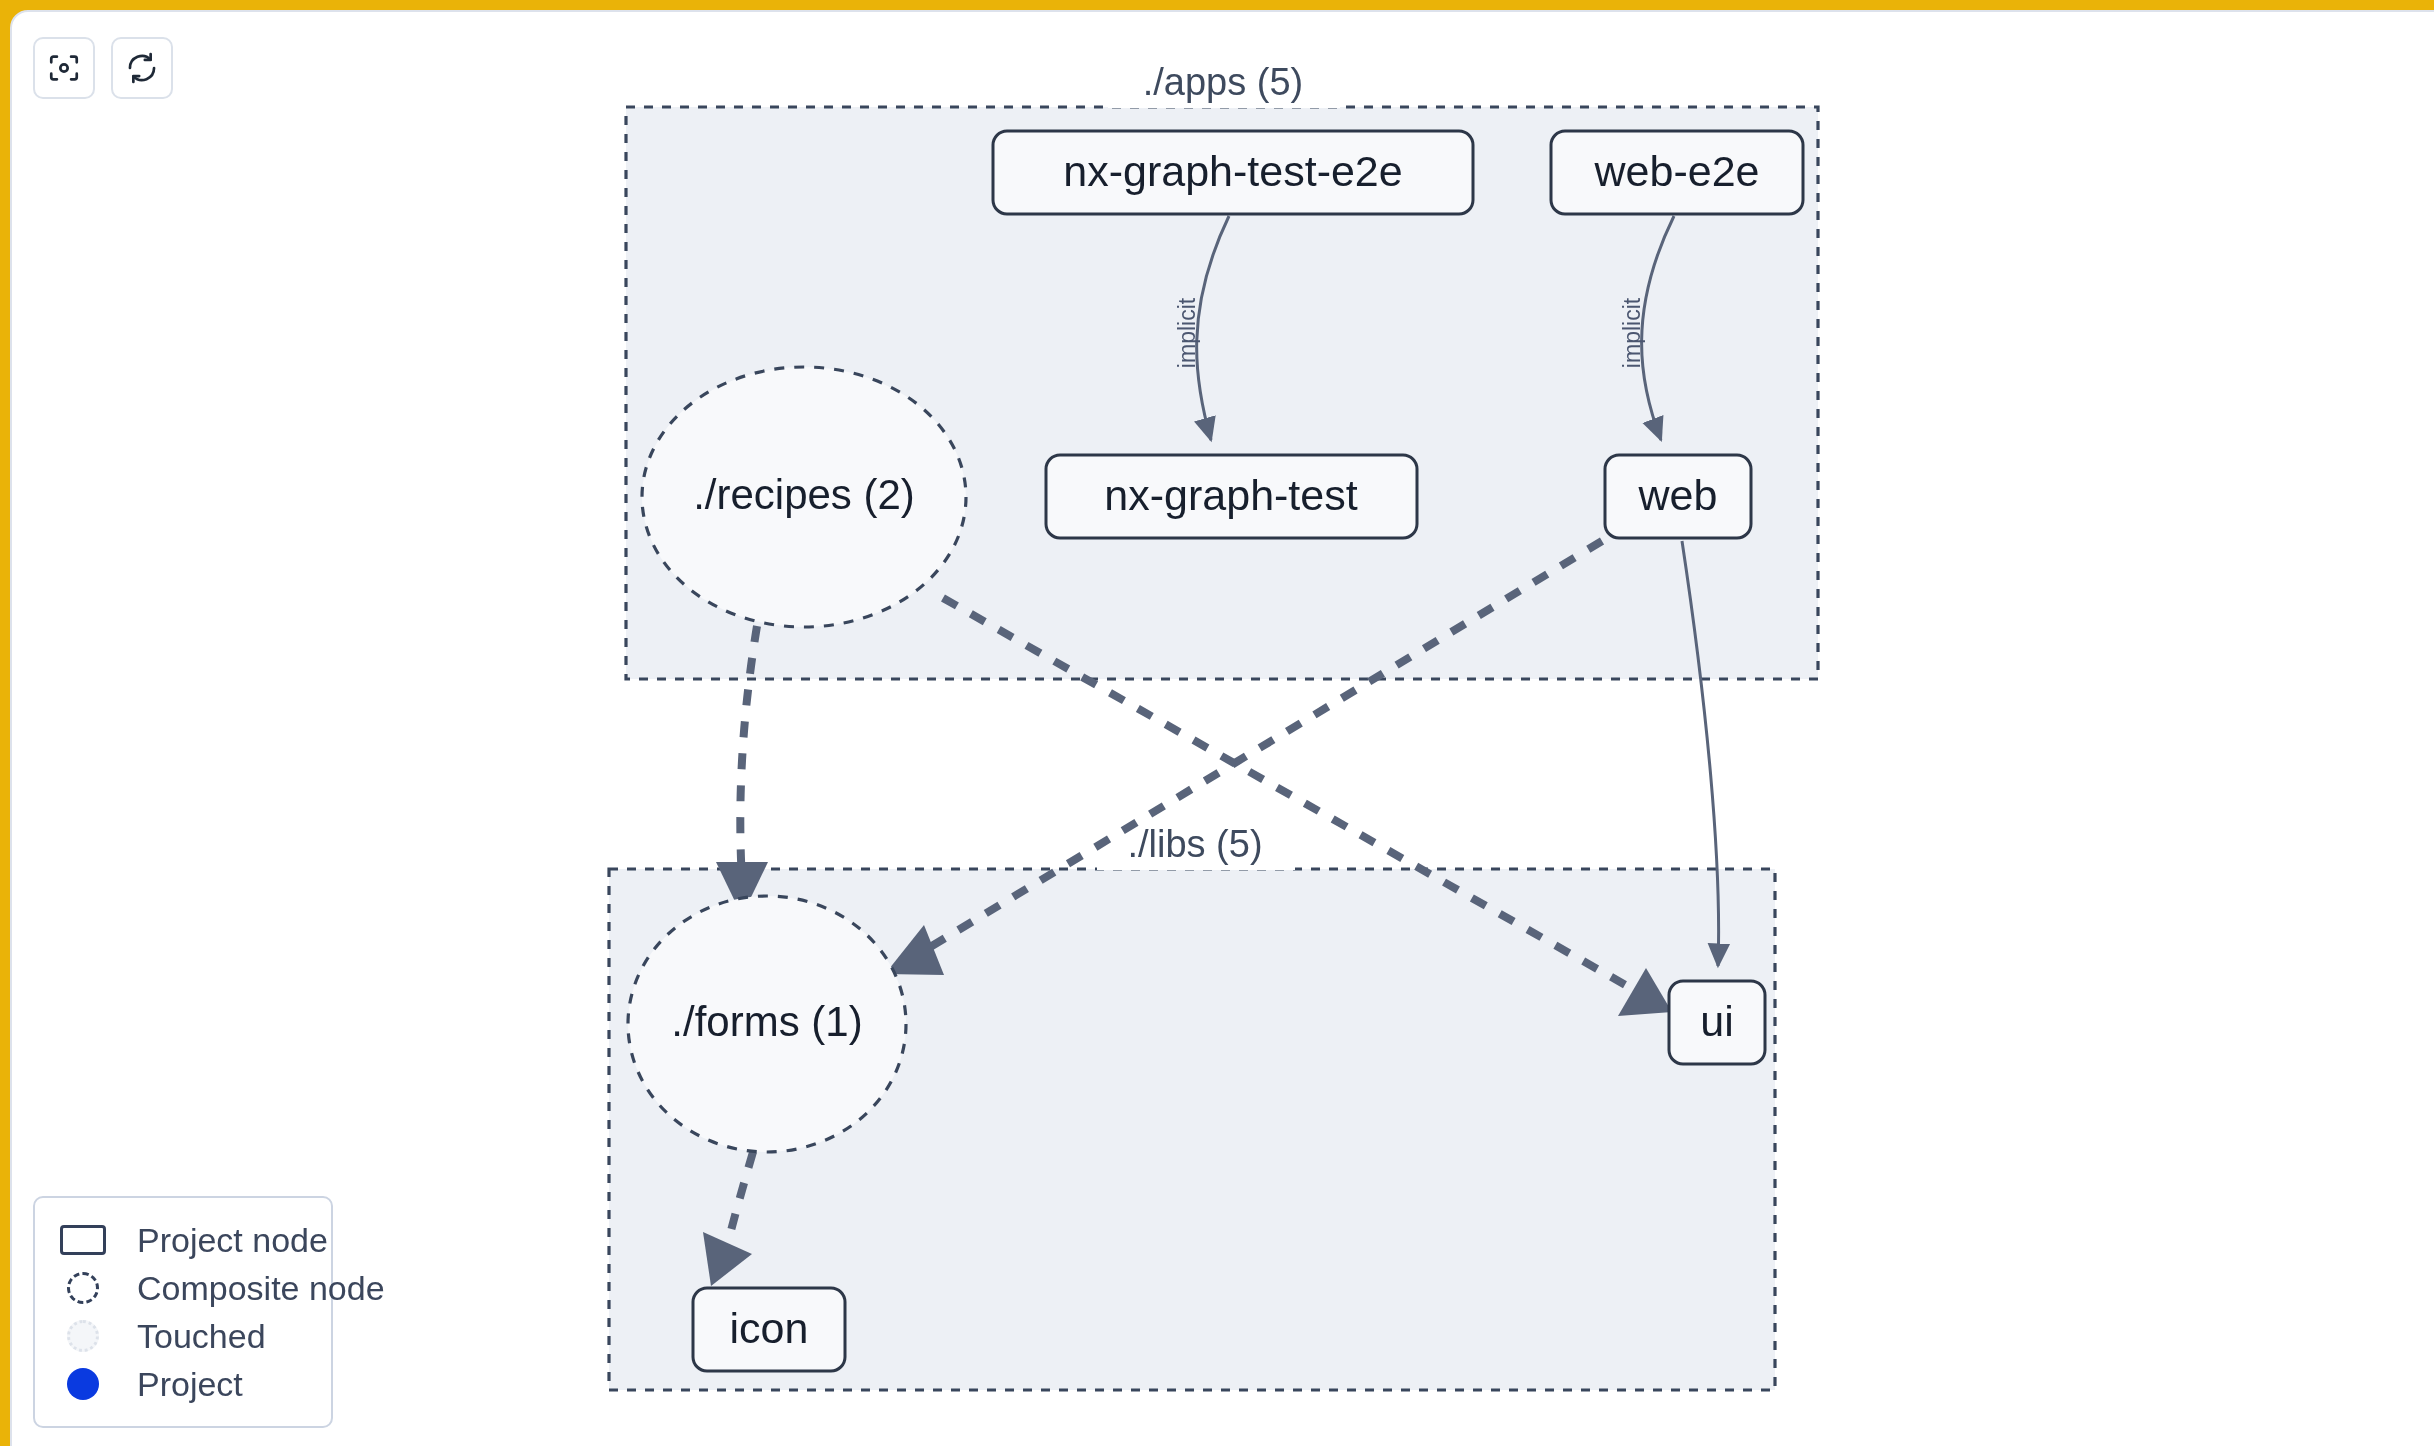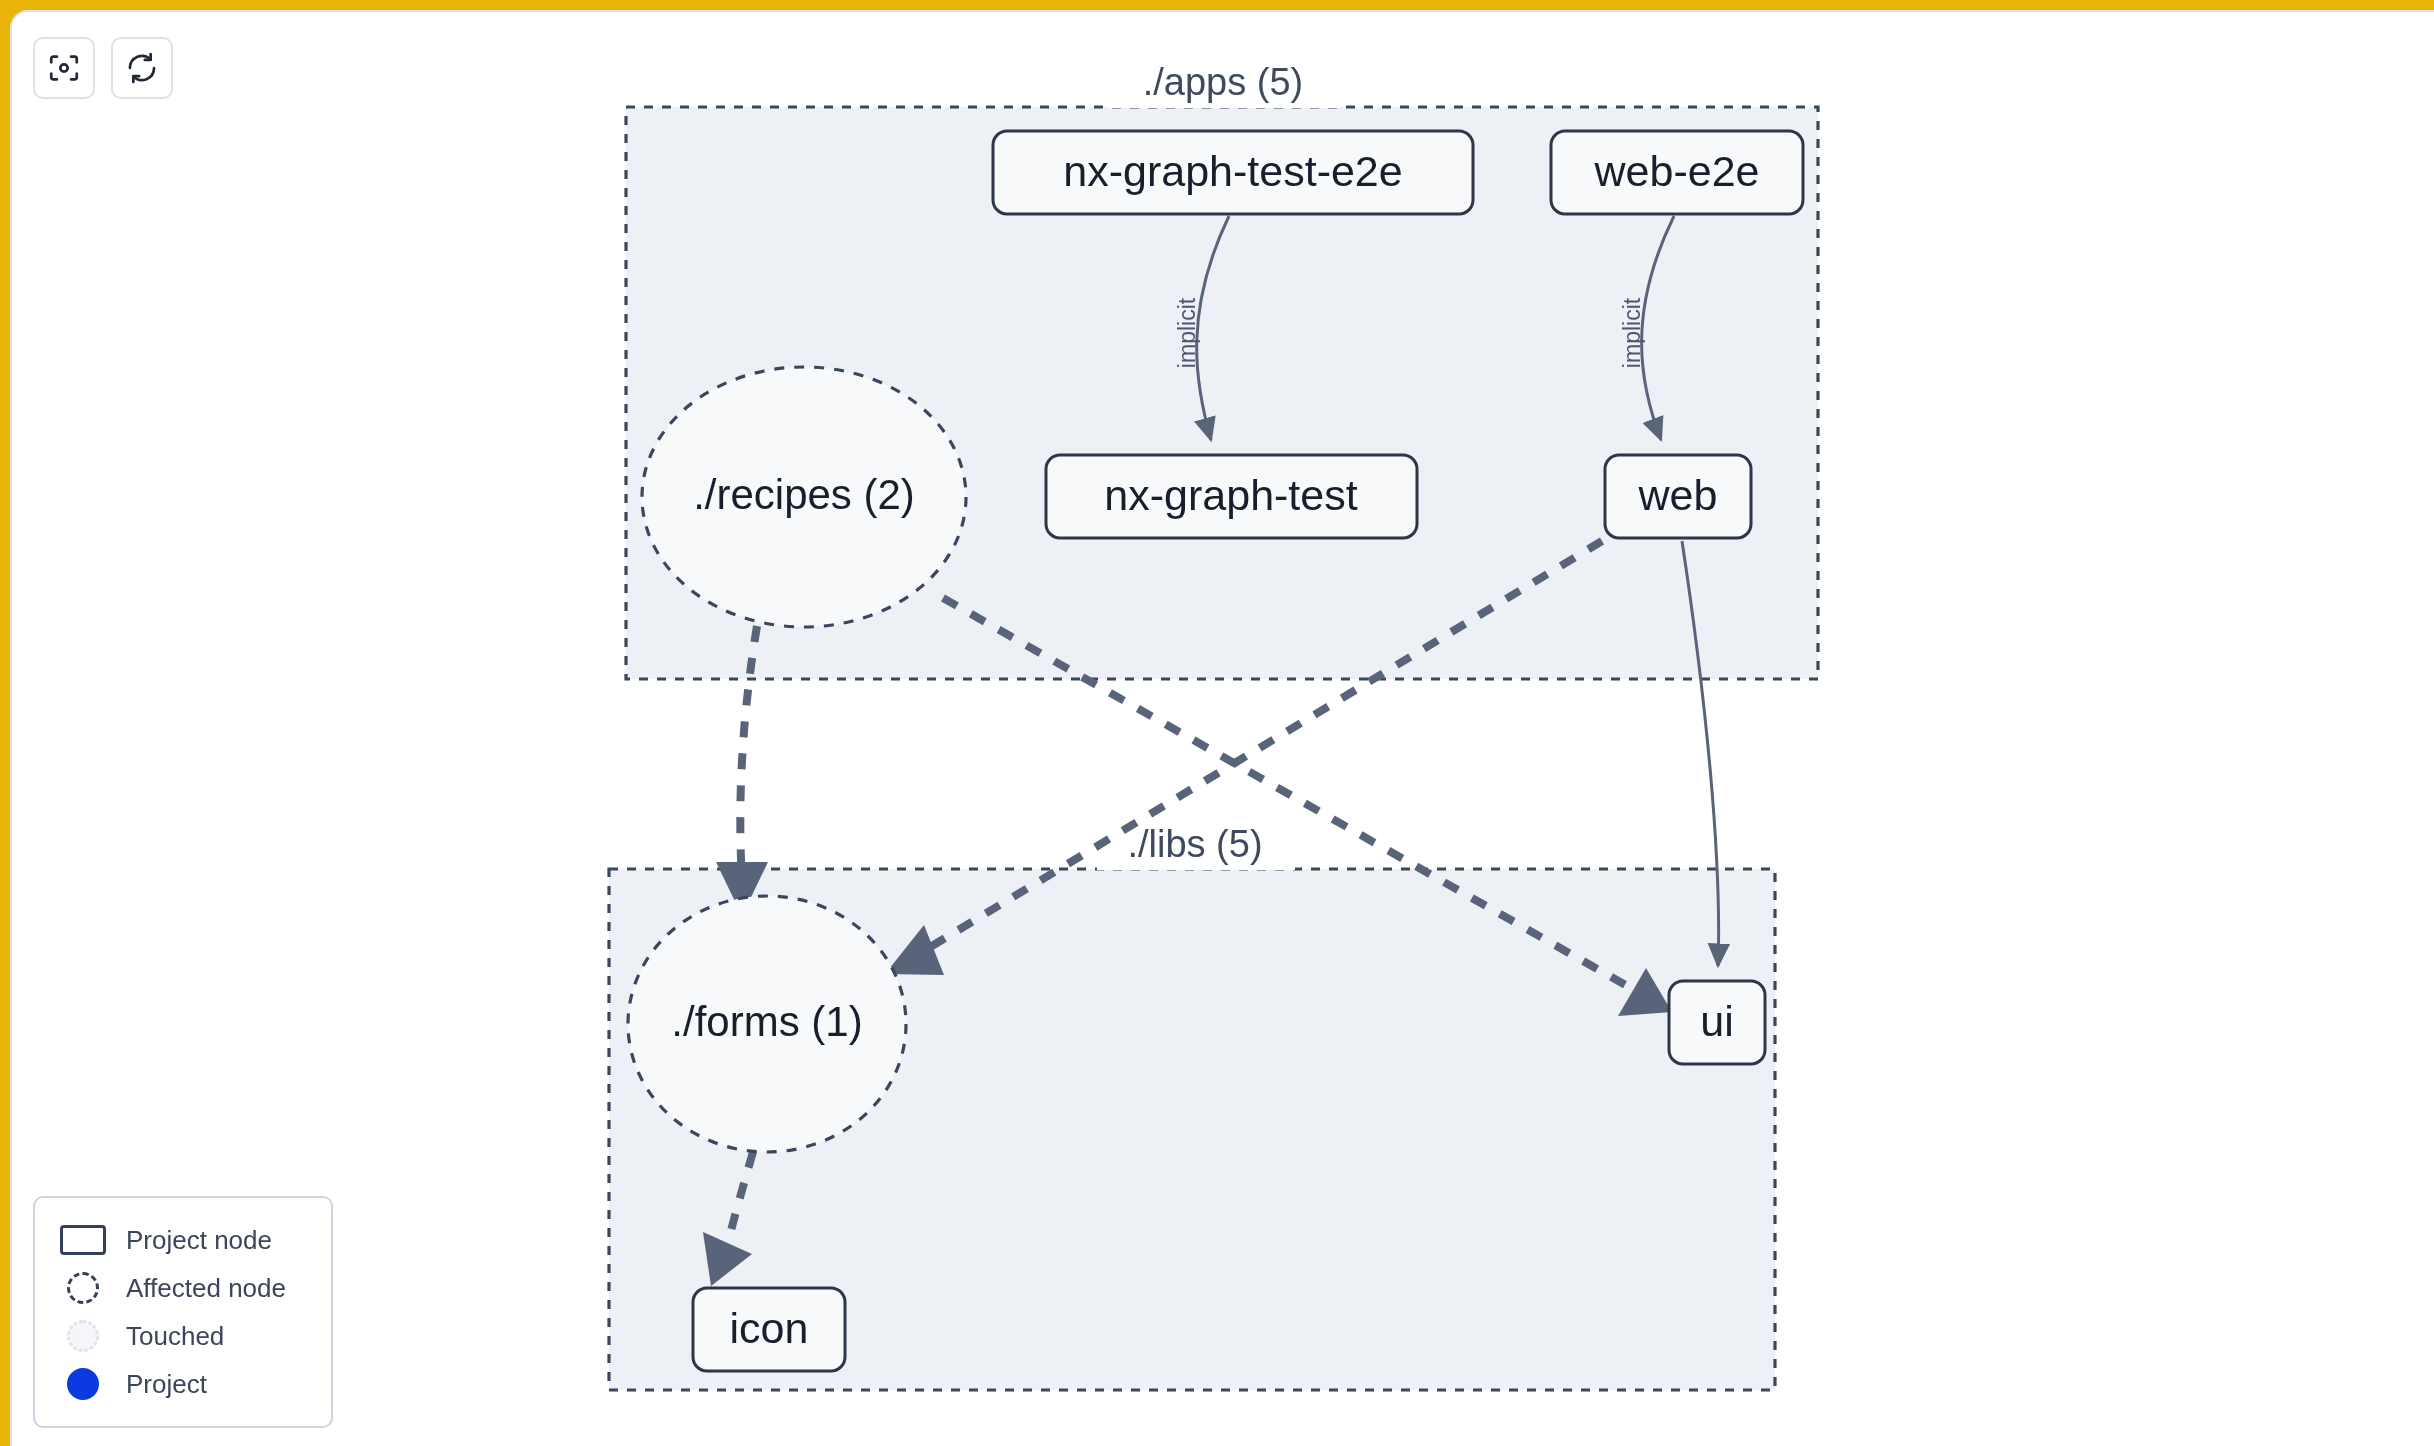--- a/index.html
+++ b/index.html
@@ -180,23 +180,23 @@
     box-sizing: border-box;
   }
   .sw-touched {
     width: 32px;
     height: 32px;
     border-radius: 50%;
     background: #0a3ae0;
   }
   .legend-text {
     font-family: "Liberation Sans", sans-serif;
-    font-size: 26px;
+    font-size: 34px;
     color: #3b465c;
-    margin-left: 15px;
+    margin-left: 26px;
     white-space: nowrap;
   }
 </style>
 </head>
 <body>
 
 <div id="app-root">
 
   <div id="graph-panel"></div>
 
@@ -325,21 +325,21 @@
     <div class="legend-row">
       <span class="legend-swatch">
         <span class="sw-project"></span>
       </span>
       <span class="legend-text">Project node</span>
     </div>
     <div class="legend-row">
       <span class="legend-swatch">
         <span class="sw-composite"></span>
       </span>
-      <span class="legend-text">Affected node</span>
+      <span class="legend-text">Composite node</span>
     </div>
     <div class="legend-row">
       <span class="legend-swatch">
         <span class="sw-affected"></span>
       </span>
       <span class="legend-text">Touched</span>
     </div>
     <div class="legend-row">
       <span class="legend-swatch">
         <span class="sw-touched"></span>

